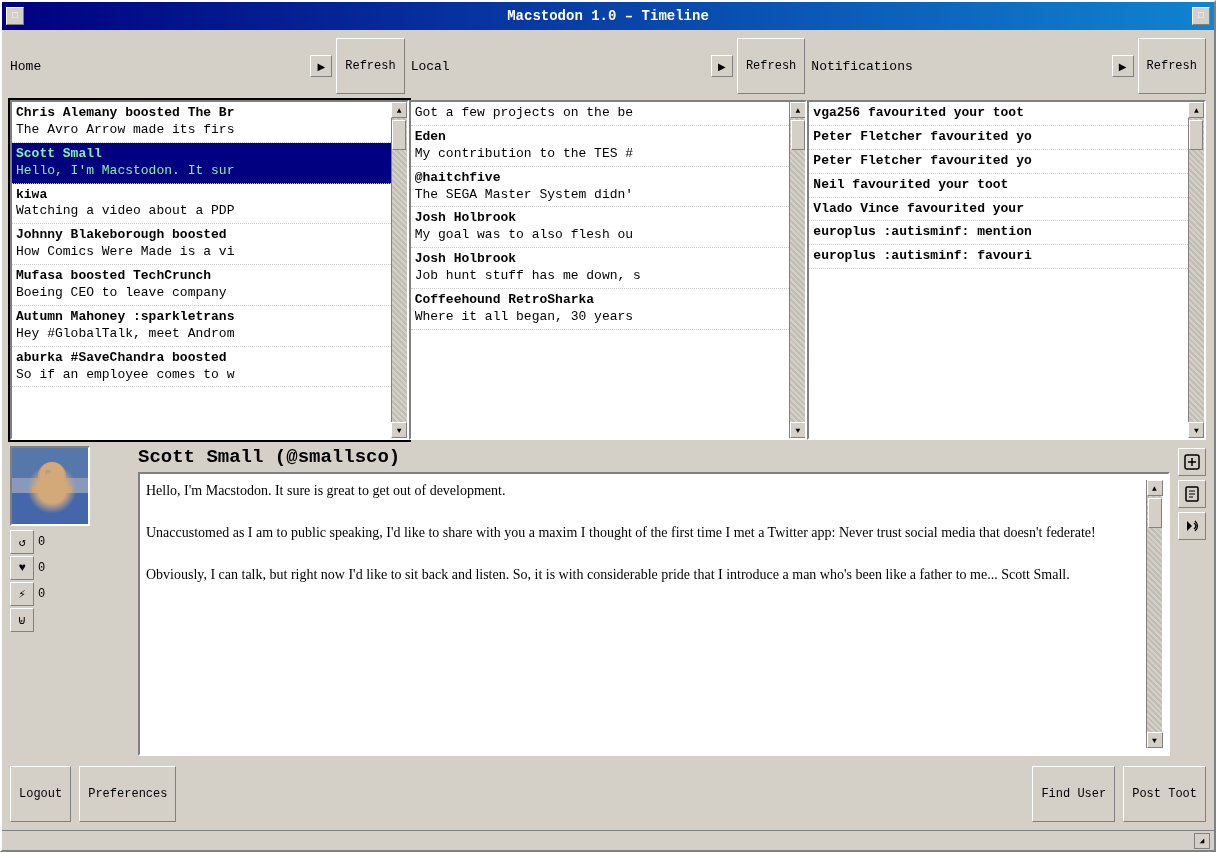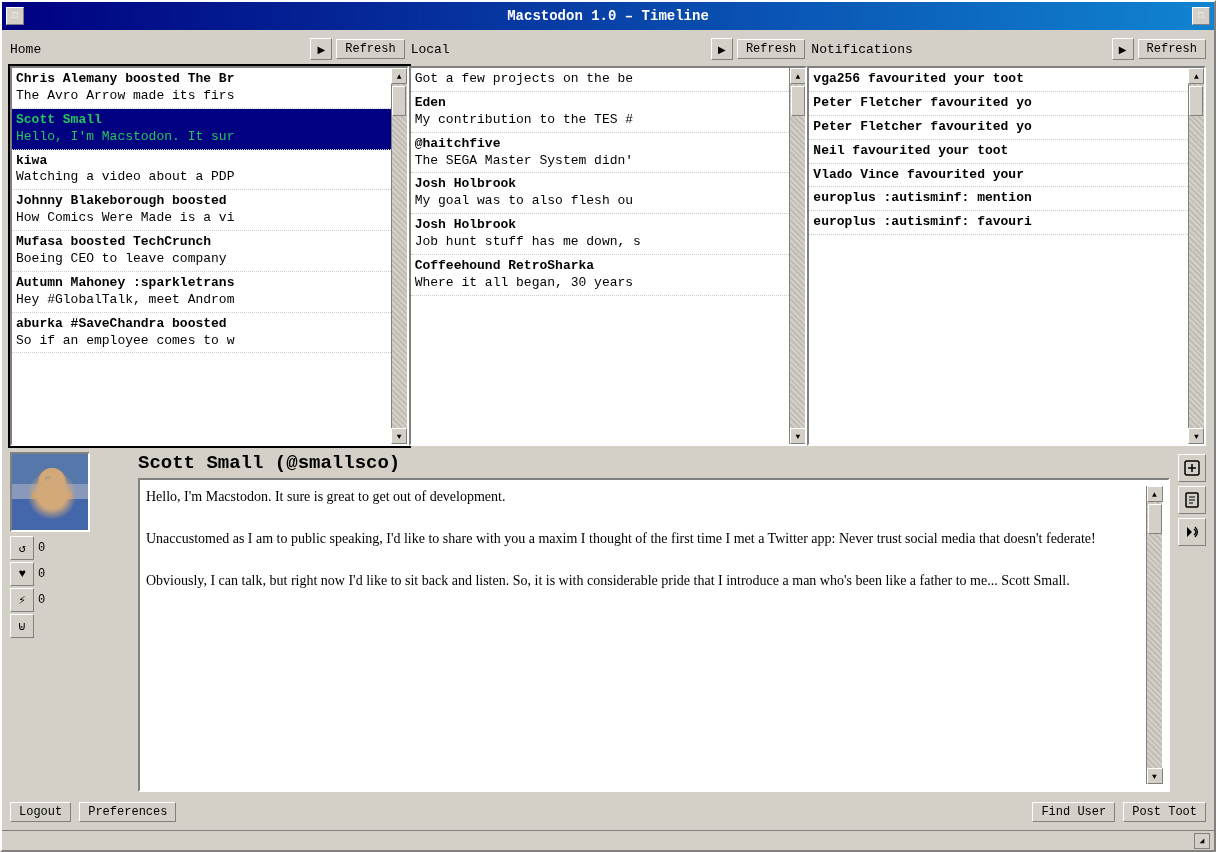--- a/index.html
+++ b/index.html
@@ -105,21 +105,21 @@
       flex: 1;
     }
 
     .classic-btn {
       background: #d4d0c8;
       border: 1px solid;
       border-top-color: #ffffff;
       border-left-color: #ffffff;
       border-right-color: #808080;
       border-bottom-color: #808080;
-      padding: 2px 8px;
+      padding: 20px 8px;
       font-family: 'Courier New', Courier, monospace;
       font-size: 12px;
       cursor: pointer;
       white-space: nowrap;
     }
 
     .play-btn {
       background: #d4d0c8;
       border: 1px solid;
       border-top-color: #ffffff;
@@ -132,21 +132,21 @@
       align-items: center;
       justify-content: center;
       cursor: pointer;
       font-size: 10px;
     }
 
     
     .columns-area {
       display: grid;
       grid-template-columns: 1fr 1fr 1fr;
-      height: 380px;
+      height: 340px;
     }
 
     .list-panel {
       border: 2px solid;
       border-top-color: #808080;
       border-left-color: #808080;
       border-right-color: #ffffff;
       border-bottom-color: #ffffff;
       background: #fff;
       overflow: hidden;
@@ -167,21 +167,21 @@
 
     .list-item {
       padding: 3px 4px;
       border-bottom: 1px dotted #ccc;
       cursor: pointer;
       line-height: 1.3;
     }
 
     .list-item.selected {
       background: #000080;
-      color: #22c55e;
+      color: #86efac;
     }
 
     .list-item .item-author {
       font-weight: bold;
       white-space: nowrap;
       overflow: hidden;
       text-overflow: ellipsis;
     }
 
     .list-item .item-text {

